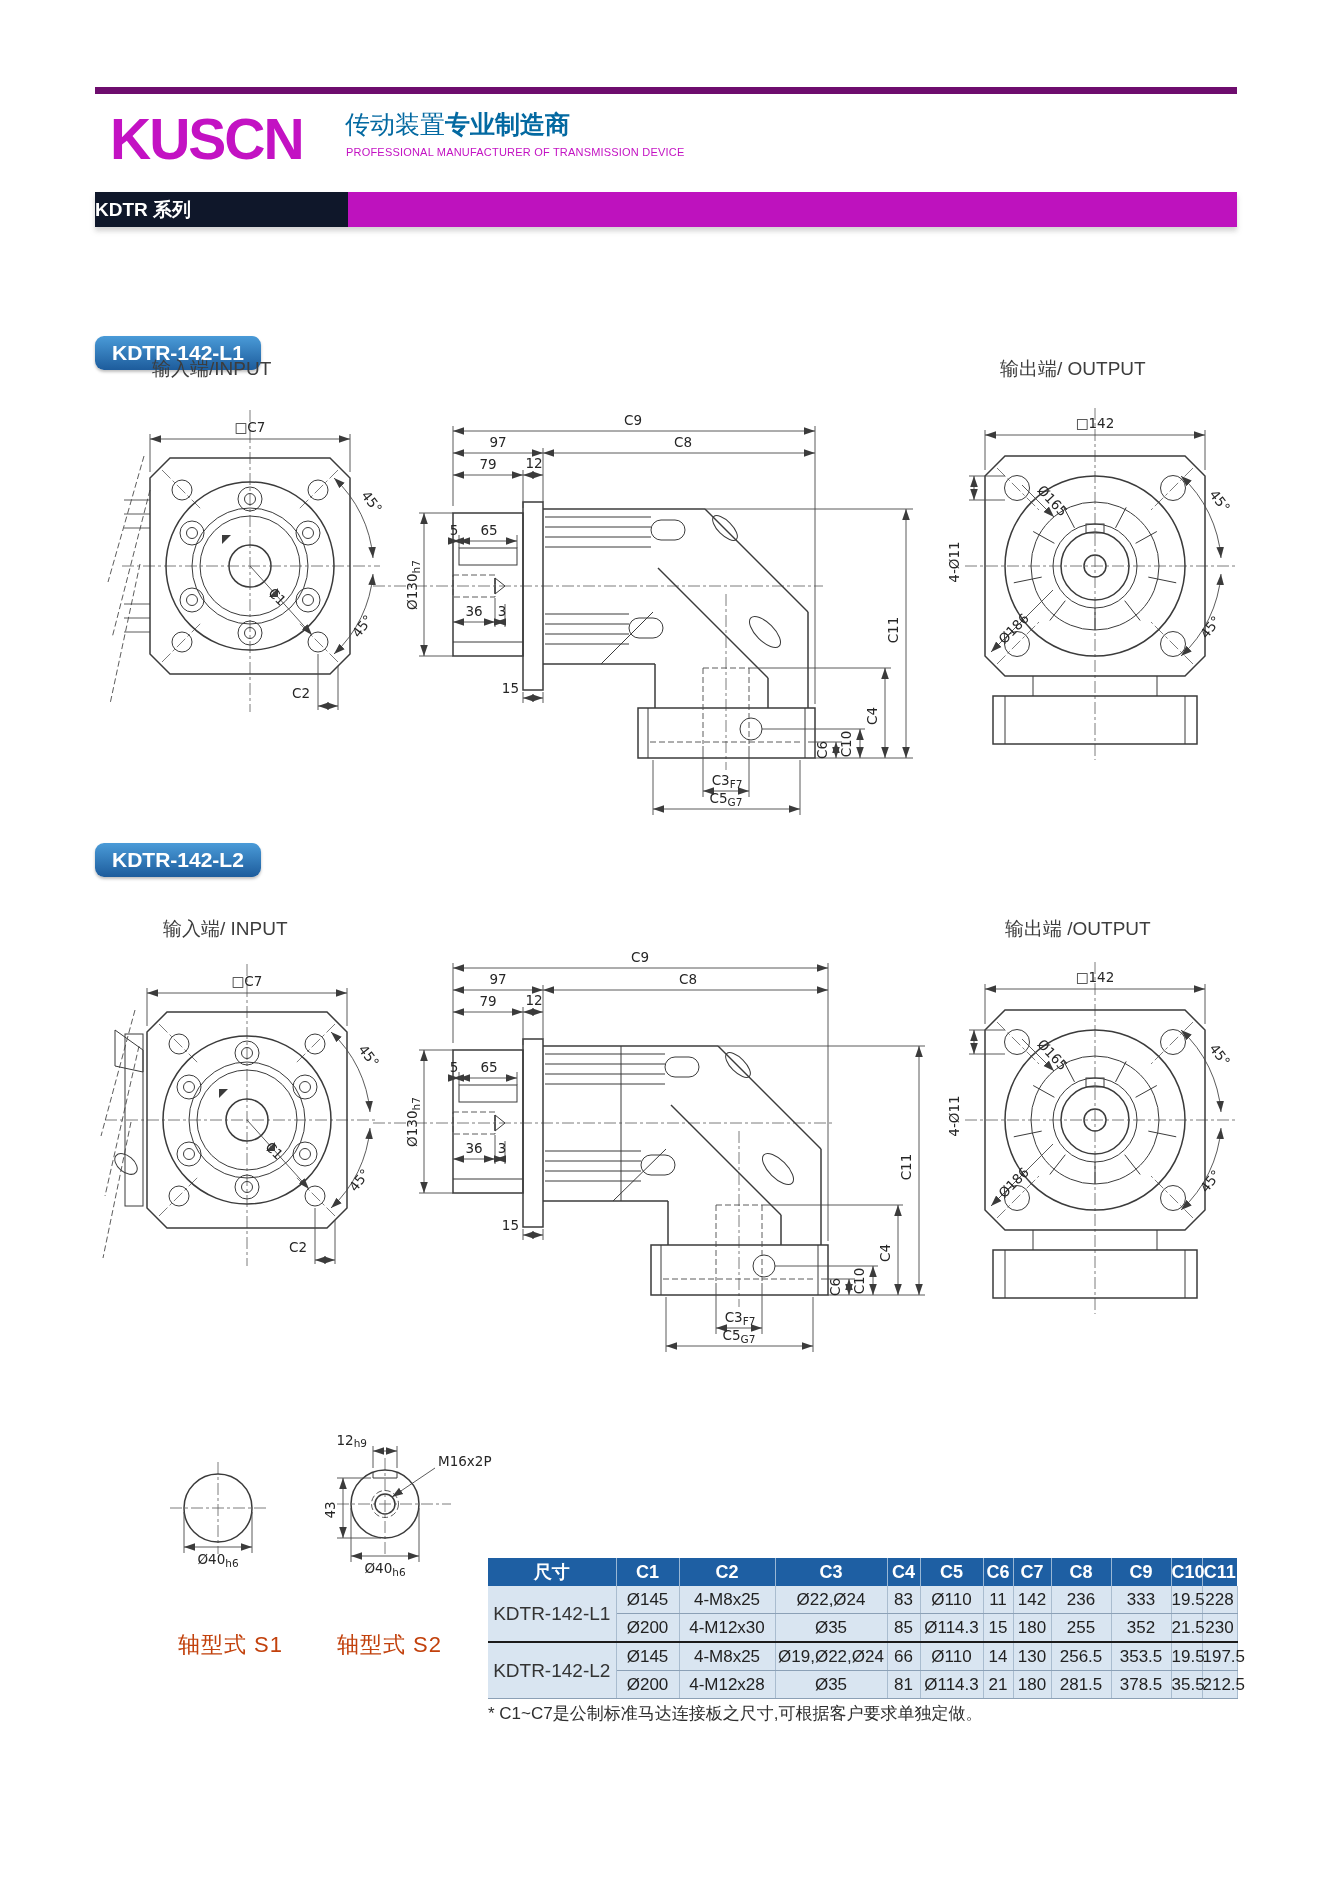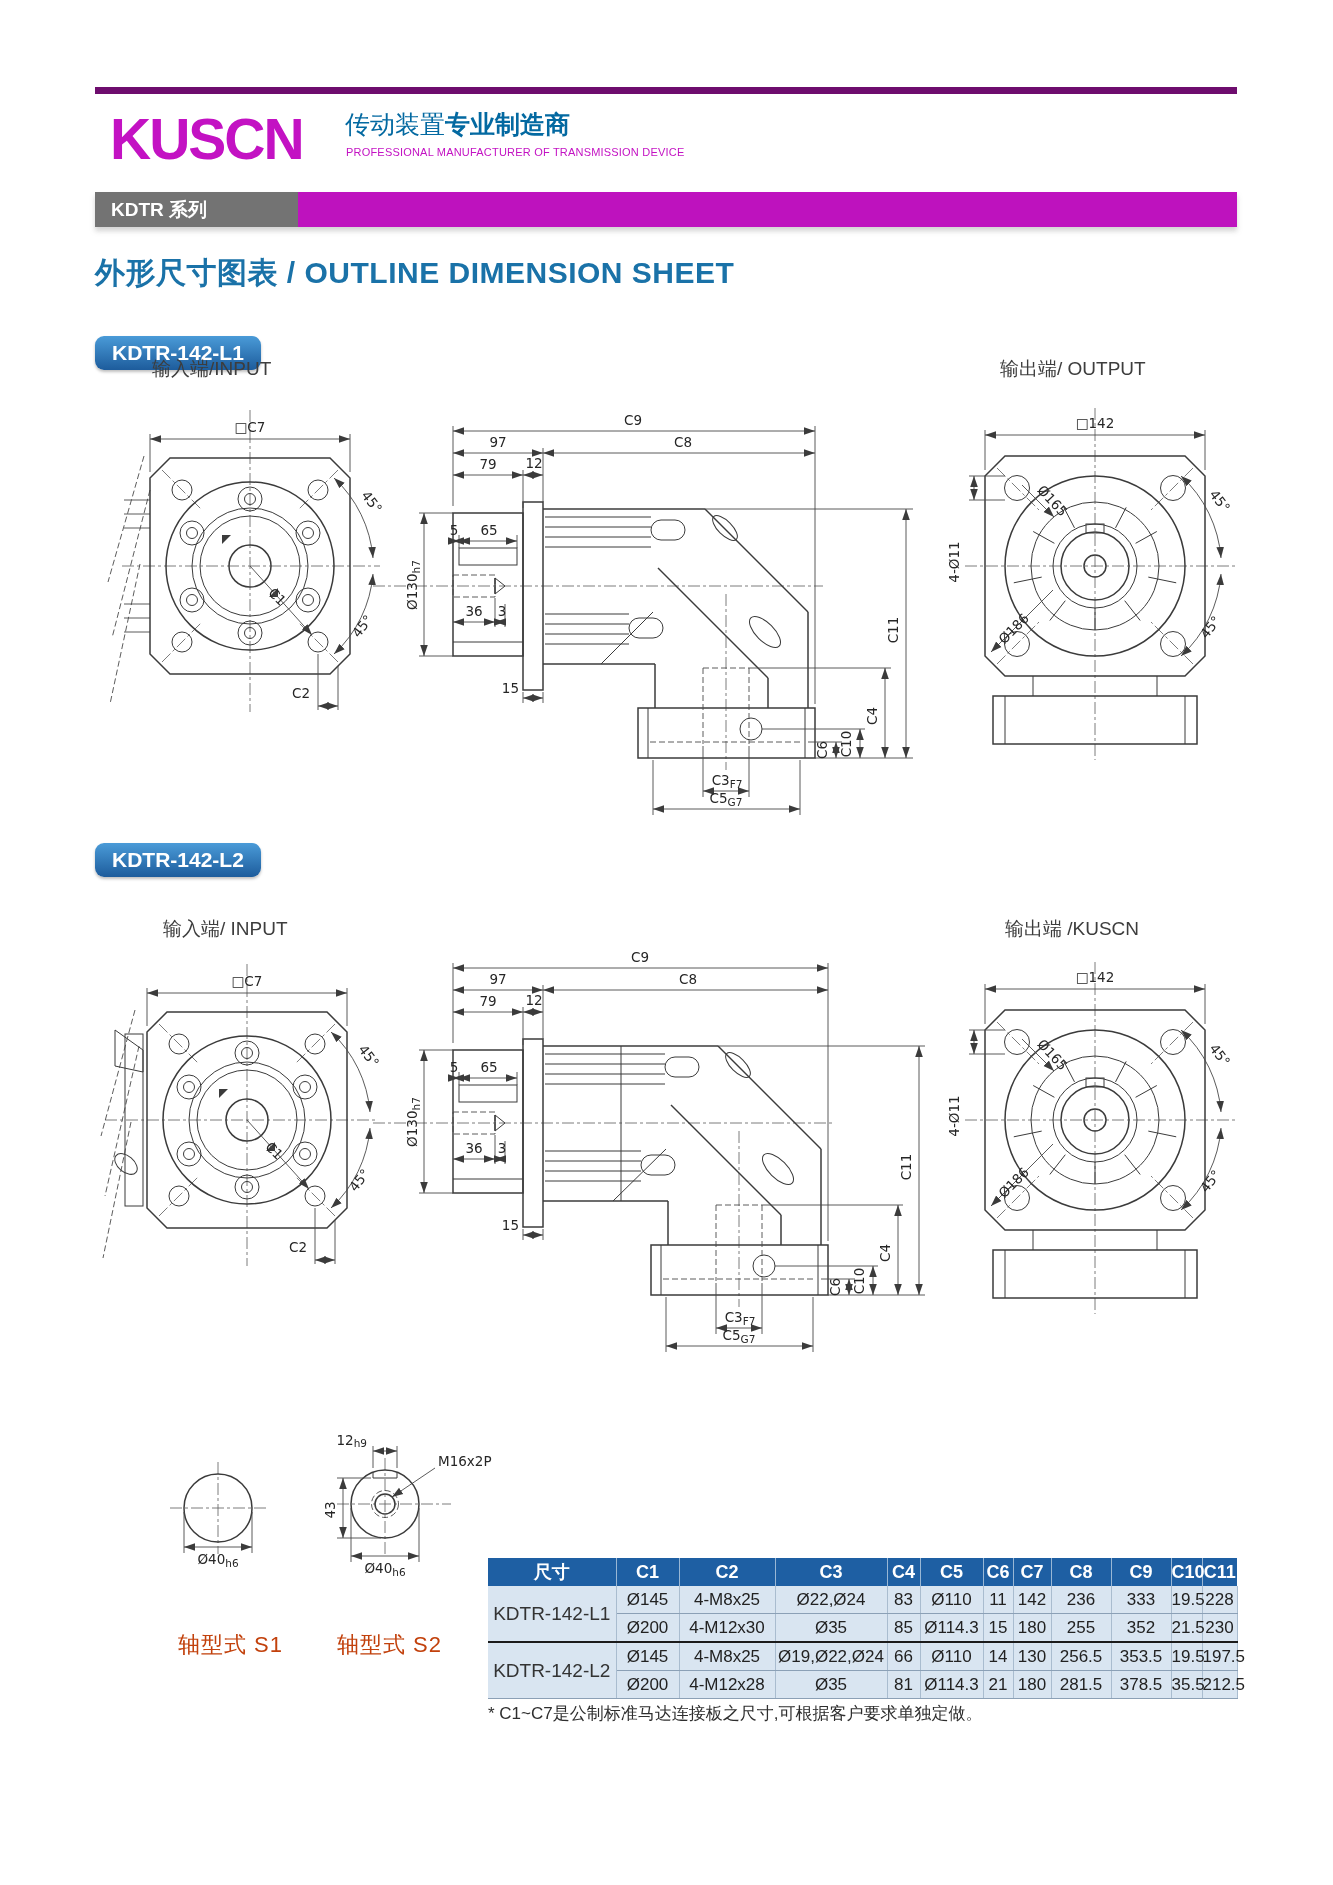--- a/index.html
+++ b/index.html
@@ -4,21 +4,21 @@
 <style>
   html,body{margin:0;padding:0;background:#fff}
   .page{position:relative;width:1333px;height:1885px;background:#fff;font-family:"Liberation Sans",sans-serif;overflow:hidden}
   
   .top-rule{position:absolute;left:95px;top:87px;width:1142px;height:7px;background:#6E0D6E}
   .logo{position:absolute;left:110px;top:106px;font-size:57px;font-weight:800;letter-spacing:-2px;color:#C312C3}
   .tagline-zh{position:absolute;left:345px;top:108px;font-size:25px;color:#0369a1;font-weight:500}
   .tagline-zh b{font-weight:800}
   .tagline-en{position:absolute;left:346px;top:146px;font-size:11px;color:#C312C3;letter-spacing:.2px}
   .hbar{position:absolute;left:95px;top:192px;width:1142px;height:35px;background:#BE12BE;display:flex;box-shadow:0 4px 5px rgba(130,130,130,.35)}
-  .hbar .series{width:203px;background:#737373;color:#fff;font-size:19px;font-weight:bold;line-height:35px;padding-left:16px;box-sizing:border-box}
+  .hbar .series{width:253px;background:#0f172a;color:#fff;font-size:19px;font-weight:bold;line-height:35px;box-sizing:border-box}
   .hbar .banner{flex:1;color:#fff;font-size:19px;font-weight:bold;line-height:35px;text-align:right;padding-right:14px}
   .page-title{position:absolute;left:95px;top:253px;font-size:30px;font-weight:bold;color:#1A72A8;letter-spacing:.5px}
   
   .badge{position:absolute;display:inline-block;padding:5px 17px;border-radius:9px;background:linear-gradient(#4A9BD8,#1D5C9C);color:#fff;font-size:21px;font-weight:bold;box-shadow:0 2px 3px rgba(0,0,0,.25)}
   .dlabel{position:absolute;font-size:19px;color:#3d3d3d}
   .shaft-label{position:absolute;font-size:22px;color:#c2410c;letter-spacing:1px}
   
   svg.draw{position:absolute;overflow:visible}
   .ol{fill:none;stroke:#3b3b3b;stroke-width:1.5}
   .ol2{fill:none;stroke:#3b3b3b;stroke-width:1}
@@ -52,21 +52,20 @@
     </defs>
   </svg>
 
   <div class="top-rule"></div>
   <div class="logo">KUSCN</div>
   <div class="tagline-zh"><span>传动装置</span><b>专业制造商</b></div>
   <div class="tagline-en">PROFESSIONAL MANUFACTURER OF TRANSMISSION DEVICE</div>
   <div class="hbar">
     <div class="series">KDTR 系列</div>
   </div>
-  <div class="page-title">外形尺寸图表 / OUTLINE DIMENSION SHEET</div>
 
   <div class="badge" style="left:95px;top:336px">KDTR-142-L1</div>
   <div class="dlabel" style="left:152px;top:356px">输入端/INPUT</div>
   <div class="dlabel" style="left:1000px;top:356px">输出端/ OUTPUT</div>
 
   <svg class="draw" style="left:98px;top:392px" width="290" height="335" viewBox="0 0 290 335">
     <line class="cl" x1="152" y1="18" x2="152" y2="320"></line>
       <line class="cl" x1="24" y1="174" x2="282" y2="174"></line>
     <line class="hl" x1="46" y1="64" x2="10" y2="190"></line>
       <line class="hl" x1="52" y1="98" x2="14" y2="246"></line>
@@ -283,21 +282,21 @@
     <text class="dt" x="269" y="238" transform="rotate(-52 269 238)">45°</text>
     <line class="ol2" x1="88" y1="284" x2="88" y2="304"></line>
       <line class="ol2" x1="212" y1="284" x2="212" y2="304"></line>
     <rect class="ol" x="48" y="304" width="204" height="48"></rect>
     <line class="ol2" x1="60" y1="304" x2="60" y2="352"></line>
       <line class="ol2" x1="240" y1="304" x2="240" y2="352"></line>
   </svg>
 
   <div class="badge" style="left:95px;top:843px">KDTR-142-L2</div>
   <div class="dlabel" style="left:163px;top:916px">输入端/ INPUT</div>
-  <div class="dlabel" style="left:1005px;top:916px">输出端 /KUSCN</div>
+  <div class="dlabel" style="left:1005px;top:916px">输出端 /OUTPUT</div>
 
   <svg class="draw" style="left:95px;top:946px" width="290" height="335" viewBox="0 0 290 335">
     <line class="cl" x1="152" y1="18" x2="152" y2="320"></line>
       <line class="cl" x1="10" y1="174" x2="282" y2="174"></line>
     <rect class="ol2" x="30" y="88" width="18" height="172"></rect>
     <polygon class="ol2" points="48,104 20,84 20,120 48,126"></polygon>
     <ellipse class="ol2" cx="31" cy="218" rx="13" ry="8" transform="rotate(40 31 218)"></ellipse>
     <line class="hl" x1="40" y1="64" x2="6" y2="190"></line>
       <line class="hl" x1="44" y1="100" x2="10" y2="250"></line>
       <line class="hl" x1="36" y1="176" x2="8" y2="312"></line>

